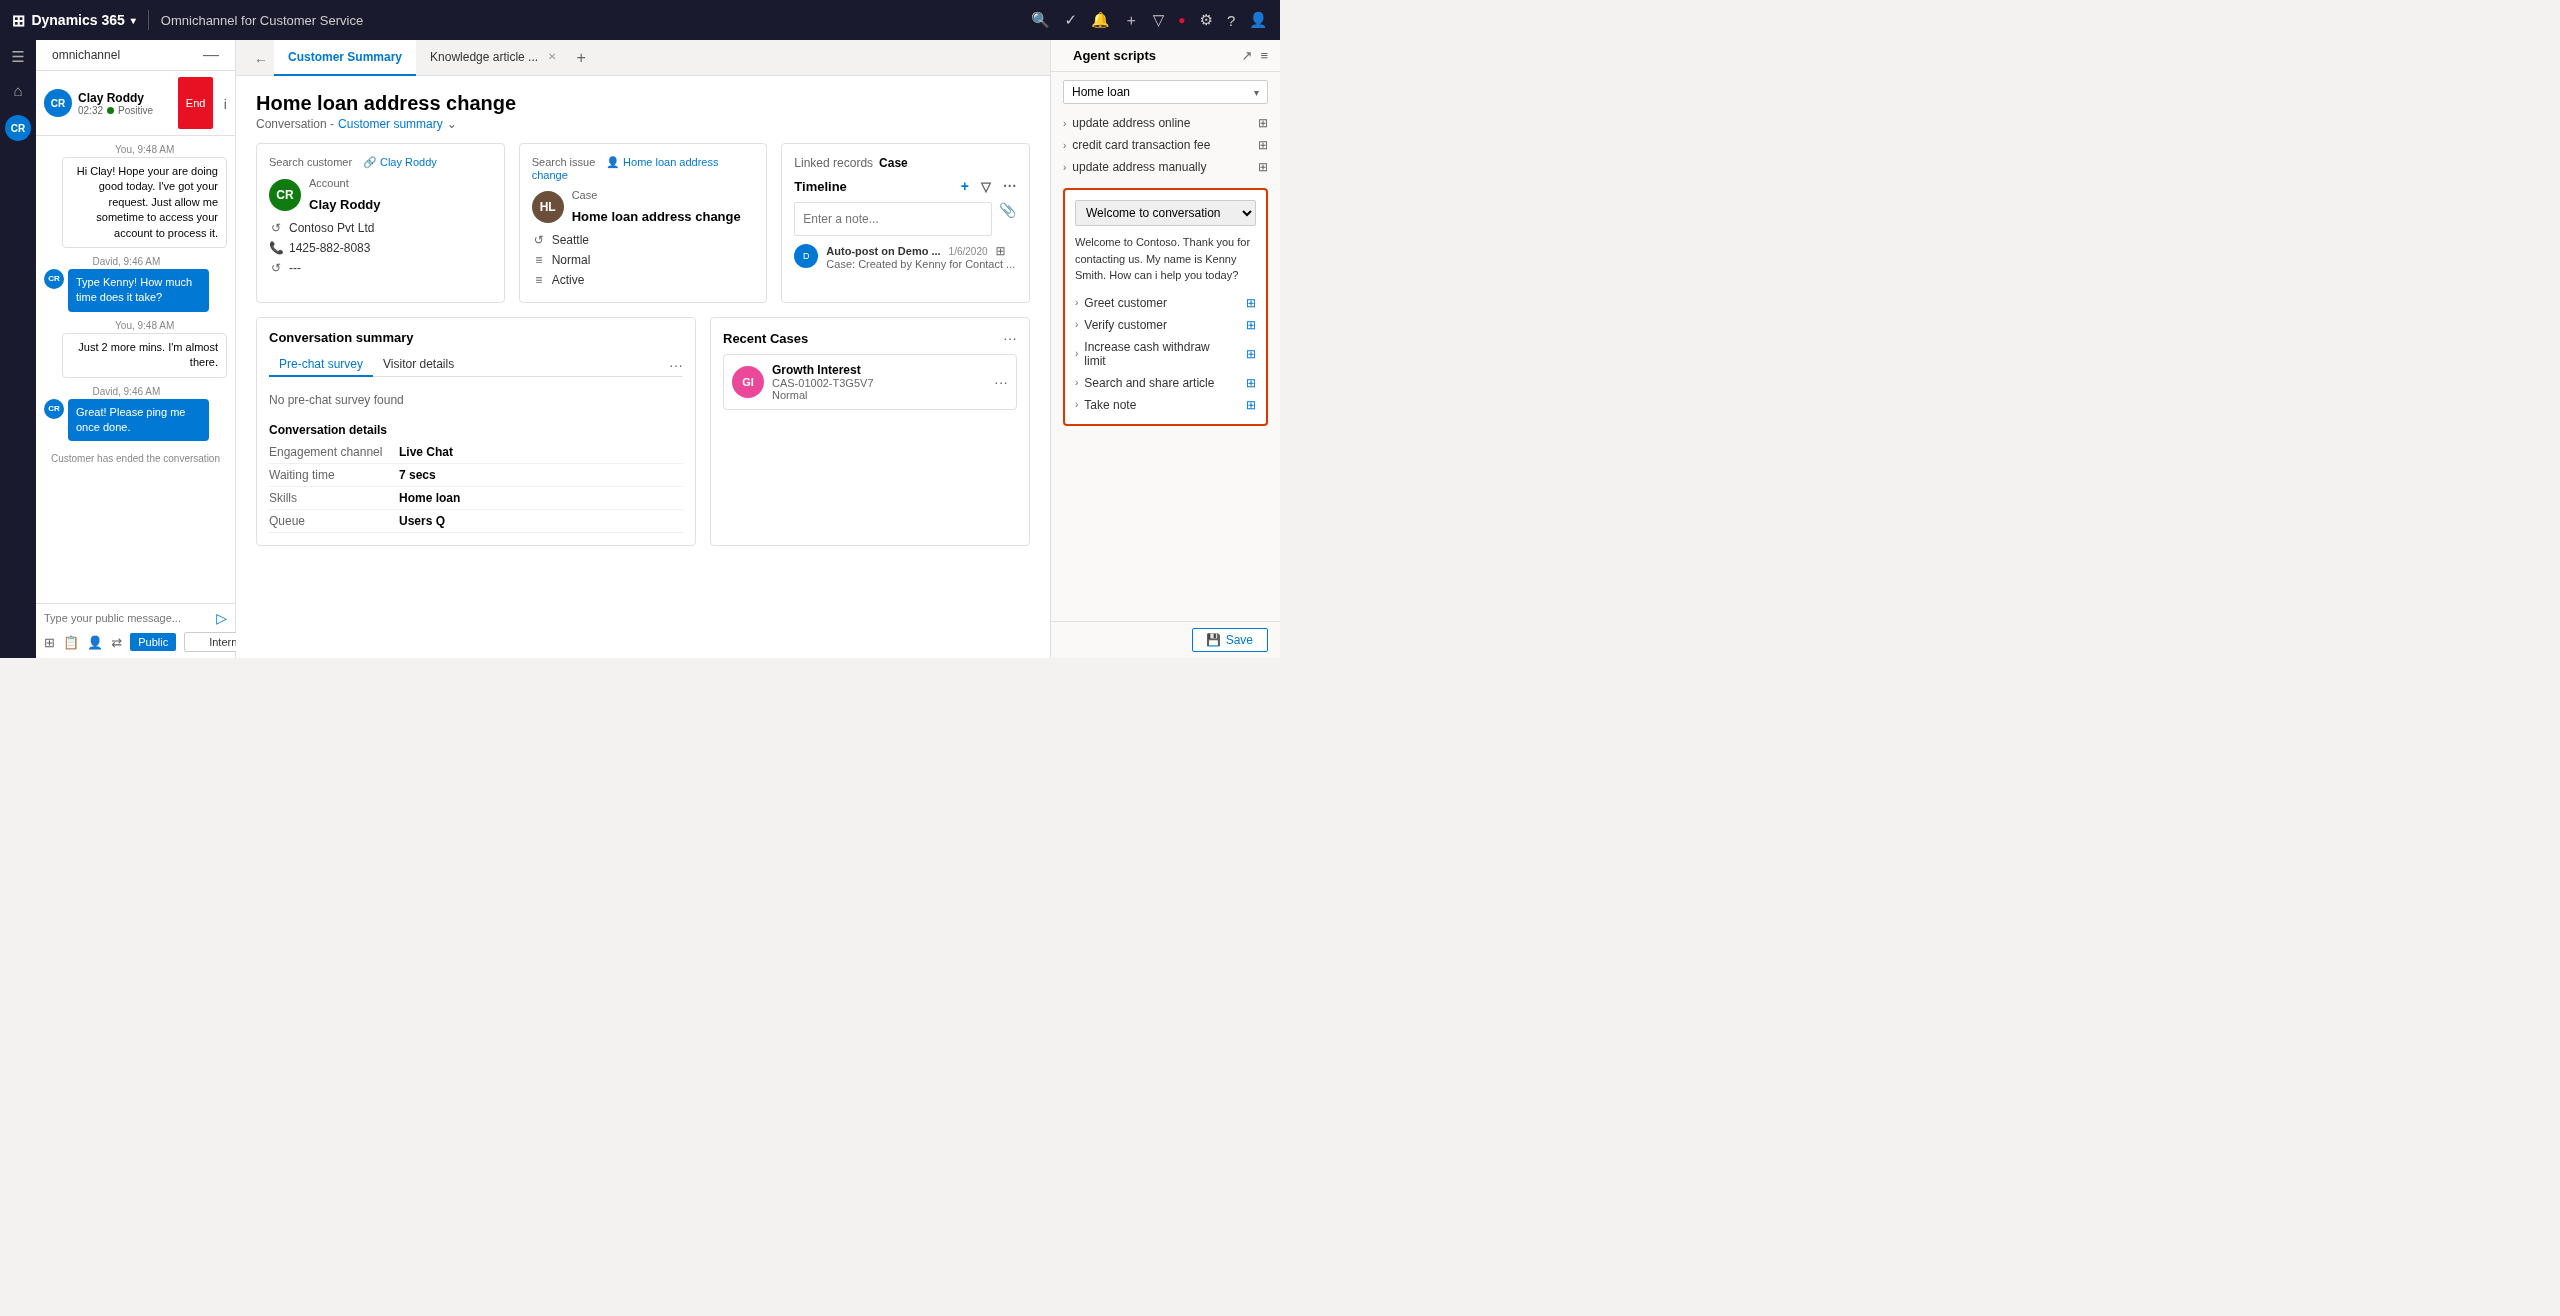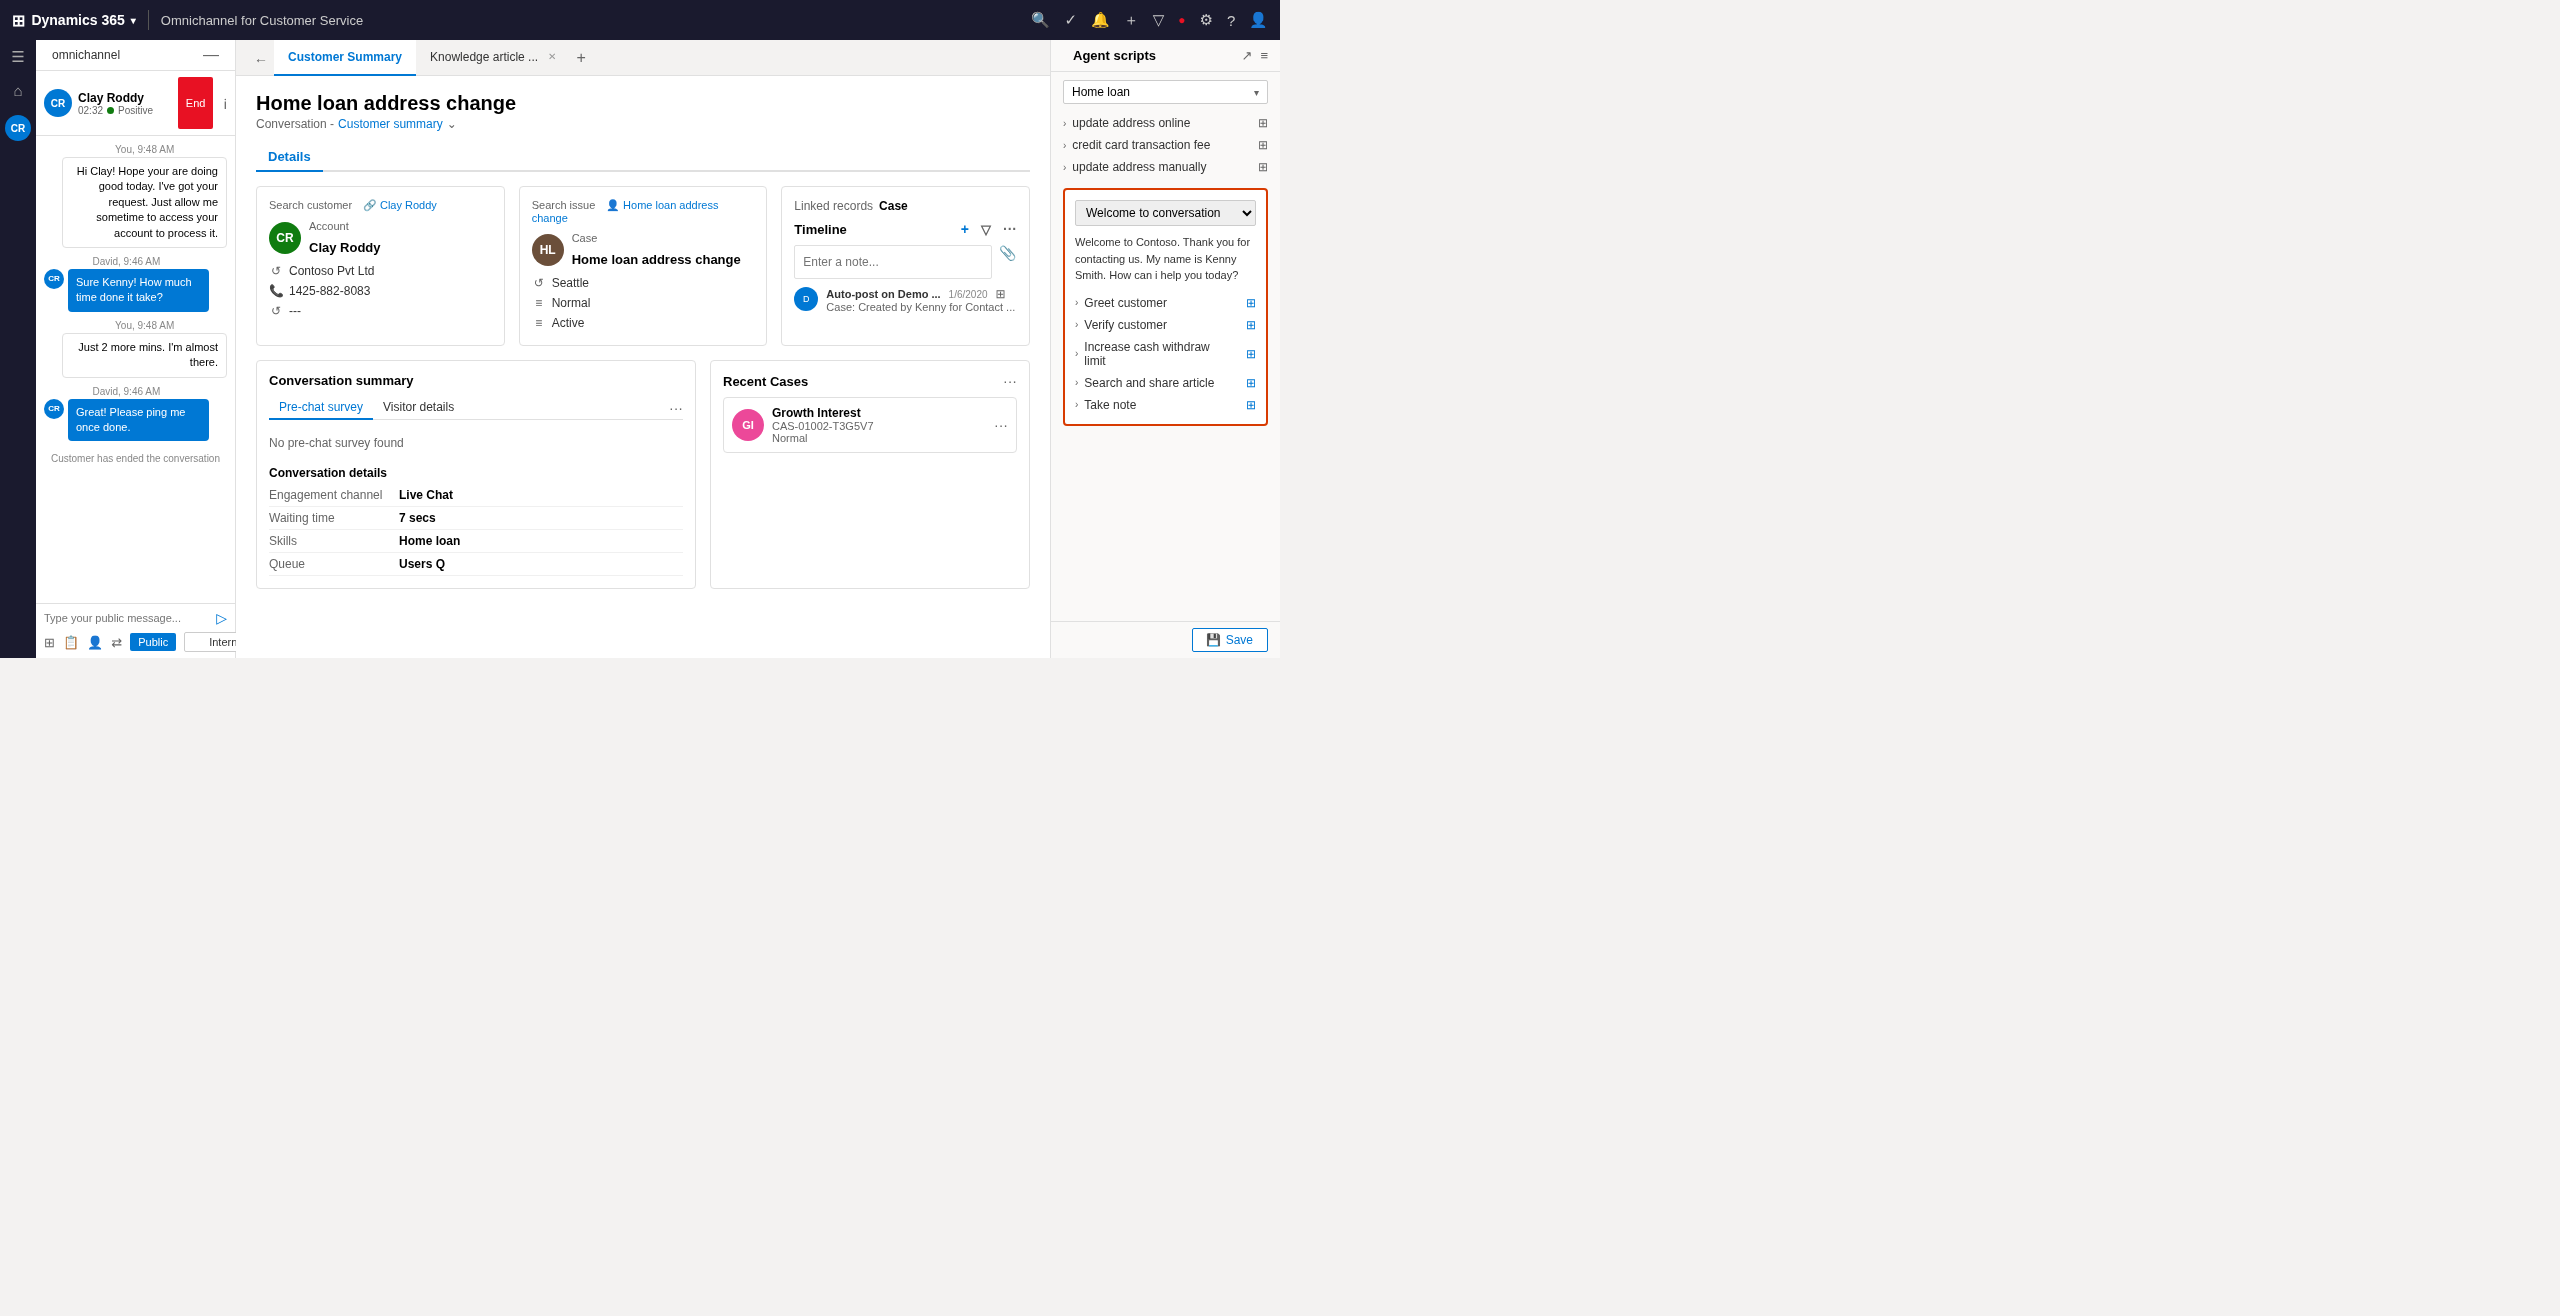--- a/index.html
+++ b/index.html
@@ -220,21 +220,21 @@
 
       <div class="msg-you">
         <div class="msg-time">You, 9:48 AM</div>
         <div class="msg-bubble you">Hi Clay! Hope your are doing good today. I've got your request. Just allow me sometime to access your account to process it.</div>
       </div>
 
       <div class="msg-other">
         <div class="msg-time">David, 9:46 AM</div>
         <div class="msg-other-row">
           <div class="msg-small-avatar">CR</div>
-          <div class="msg-bubble other">Sure Kenny! How much time done it take?</div>
+          <div class="msg-bubble other">Type Kenny! How much time does it take?</div>
         </div>
       </div>
 
       <div class="msg-you">
         <div class="msg-time">You, 9:48 AM</div>
         <div class="msg-bubble you">Just 2 more mins. I'm almost there.</div>
       </div>
 
       <div class="msg-other">
         <div class="msg-time">David, 9:46 AM</div>
@@ -277,23 +277,20 @@
     </div>
 
     <div class="page-content">
       <div class="page-title">Home loan address change</div>
       <div class="page-subtitle">
         <span>Conversation - </span>
         <span class="page-subtitle-link">Customer summary</span>
         <span>⌄</span>
       </div>
 
-      <div class="details-tab-nav">
-        <div class="details-tab active">Details</div>
-      </div>
 
       <div class="cards-row">
 
         <div class="card">
           <div class="card-label">
             <span>Search customer</span>
             <span style="margin-left:8px;color:#0078d4;cursor:pointer;">
               🔗 <span>Clay Roddy</span>
             </span>
           </div>

